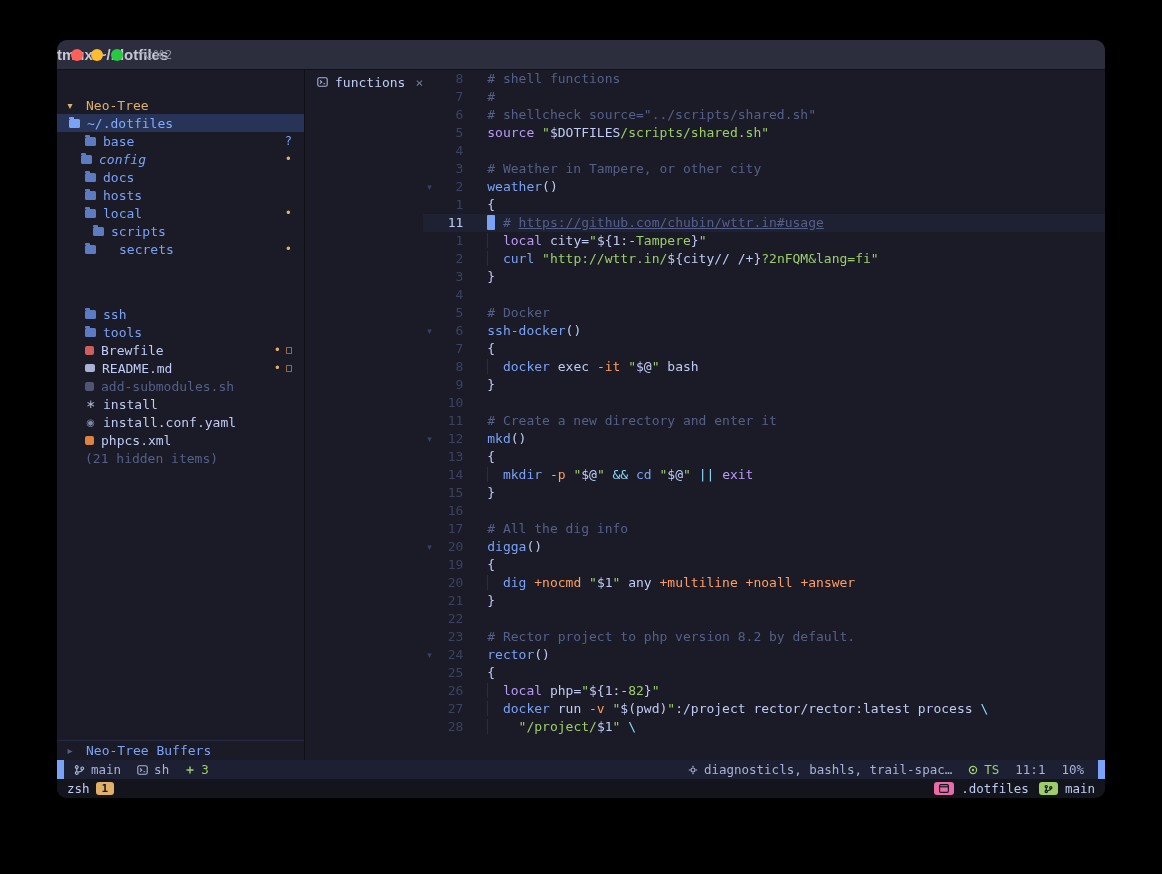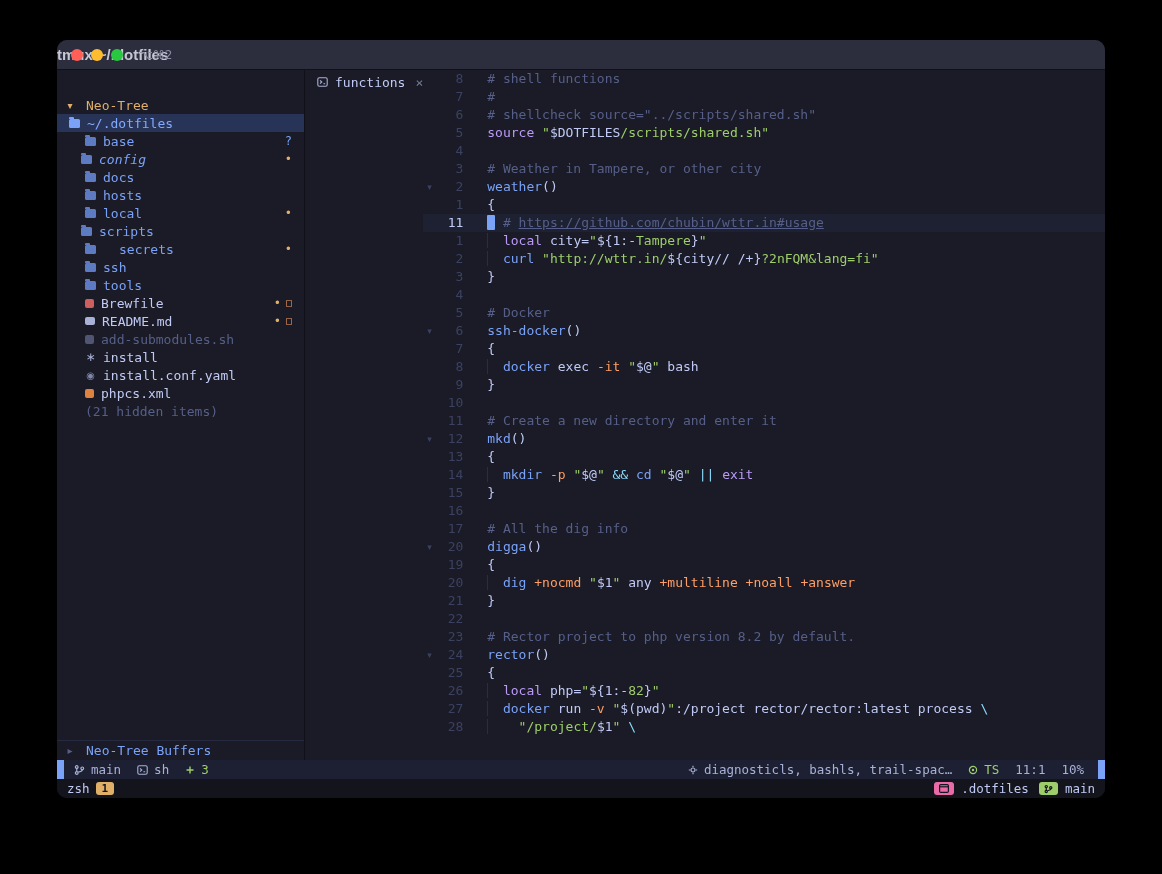--- a/index.html
+++ b/index.html
@@ -145,32 +145,32 @@
             <span class="ticon folder-icon"></span>
             <span class="tlabel lbl-dir">hosts</span>
           </span>
           <span class="tree-row" style="padding-left: 28px;">
             <span class="ticon folder-icon"></span>
             <span class="tlabel lbl-dir">local</span>
             <span class="badges">
               <span class="badge badge-yellow">•</span>
             </span>
           </span>
-          <span class="tree-row" style="padding-left: 24px;">
+          <span class="tree-row" style="padding-left: 36px;">
             <span class="ticon folder-icon"></span>
             <span class="tlabel lbl-dir">scripts</span>
           </span>
           <span class="tree-row" style="padding-left: 28px; gap: 16px;">
             <span class="ticon folder-icon"></span>
             <span class="tlabel lbl-dir">secrets</span>
             <span class="badges">
               <span class="badge badge-yellow">•</span>
             </span>
           </span>
-          <span class="tree-row" style="padding-left: 28px;">
+          <span class="tree-row" style="padding-left: 28px; margin-top: 47px;">
             <span class="ticon folder-icon"></span>
             <span class="tlabel lbl-dir">ssh</span>
           </span>
           <span class="tree-row" style="padding-left: 28px;">
             <span class="ticon folder-icon"></span>
             <span class="tlabel lbl-dir">tools</span>
           </span>
           <span class="tree-row" style="padding-left: 28px;">
             <span class="ticon brewfile-icon"></span>
             <span class="tlabel lbl-file">Brewfile</span>

